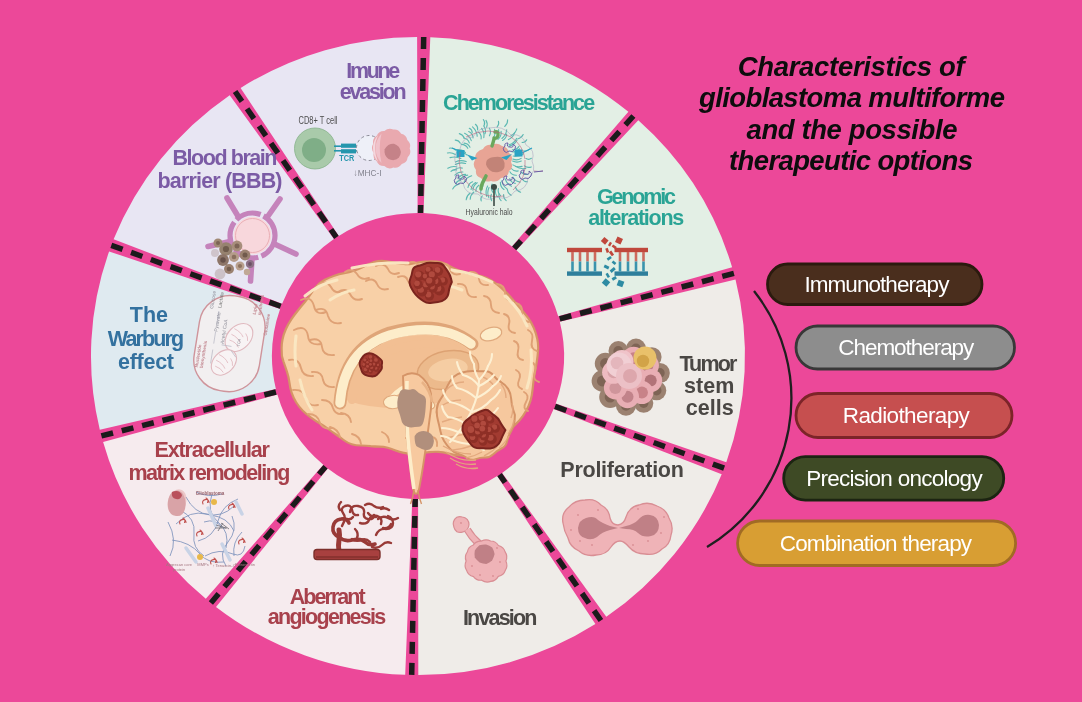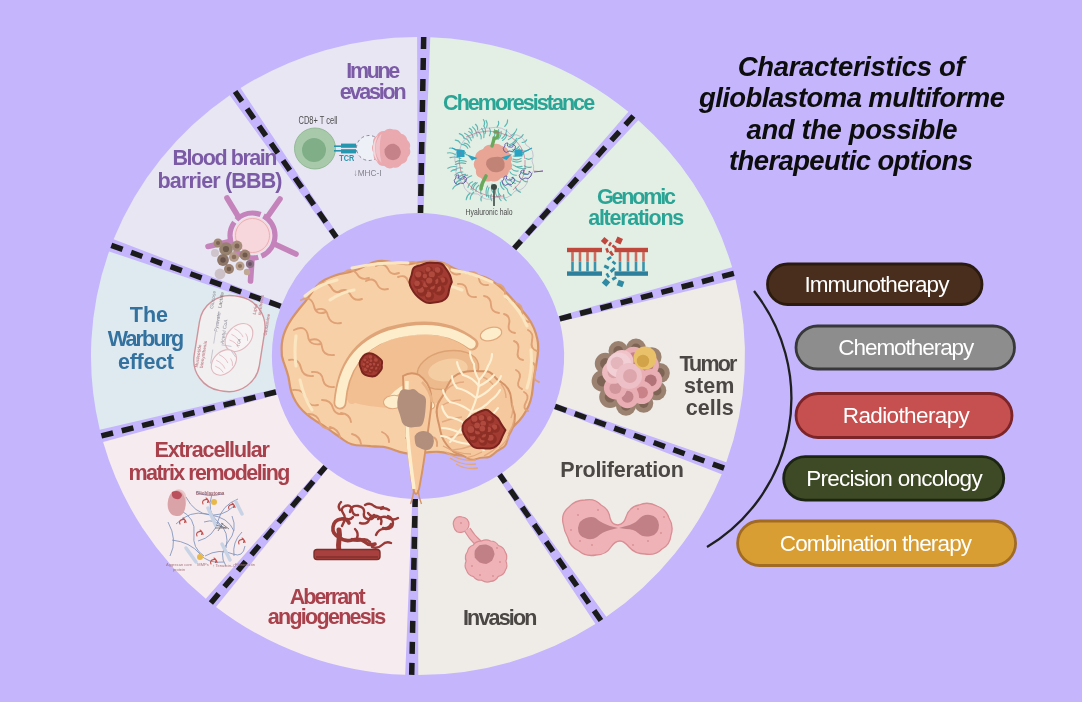--- a/index.html
+++ b/index.html
@@ -1,16 +1,16 @@
 <!DOCTYPE html>
 <html><head>
 <meta charset="utf-8">
 <style>
 html,body{margin:0;padding:0;background:#fff;}
-#stage{position:relative;width:1082px;height:702px;background:#c4b5fd;overflow:hidden;
+#stage{position:relative;width:1082px;height:702px;background:#ec4899;overflow:hidden;
   font-family:"Liberation Sans", sans-serif;}
 svg text{font-family:"Liberation Sans", sans-serif;}
 .dash{stroke:#1b1b1b;stroke-width:5.5;stroke-dasharray:12 9;fill:none;}
 .seg{font-weight:bold;font-size:21.5px;}
 </style>
 </head>
 <body>
 <div id="stage">
 <svg width="1082" height="702" viewBox="0 0 1082 702">
 

